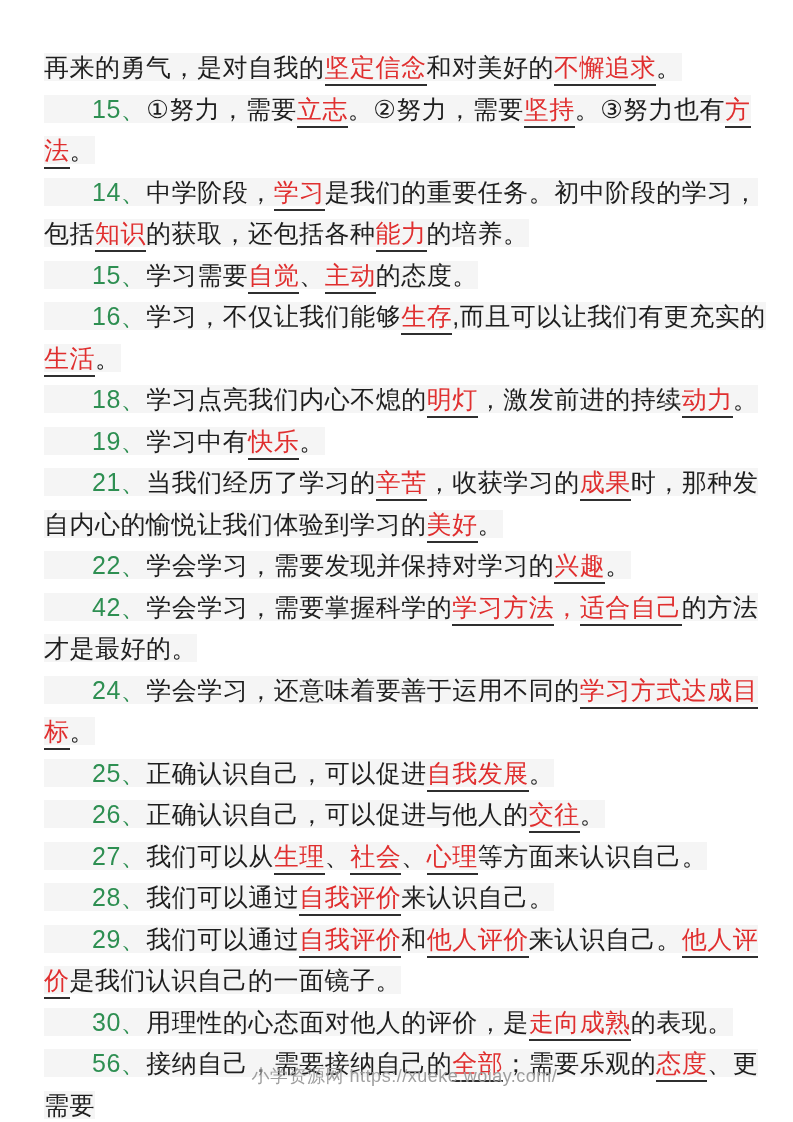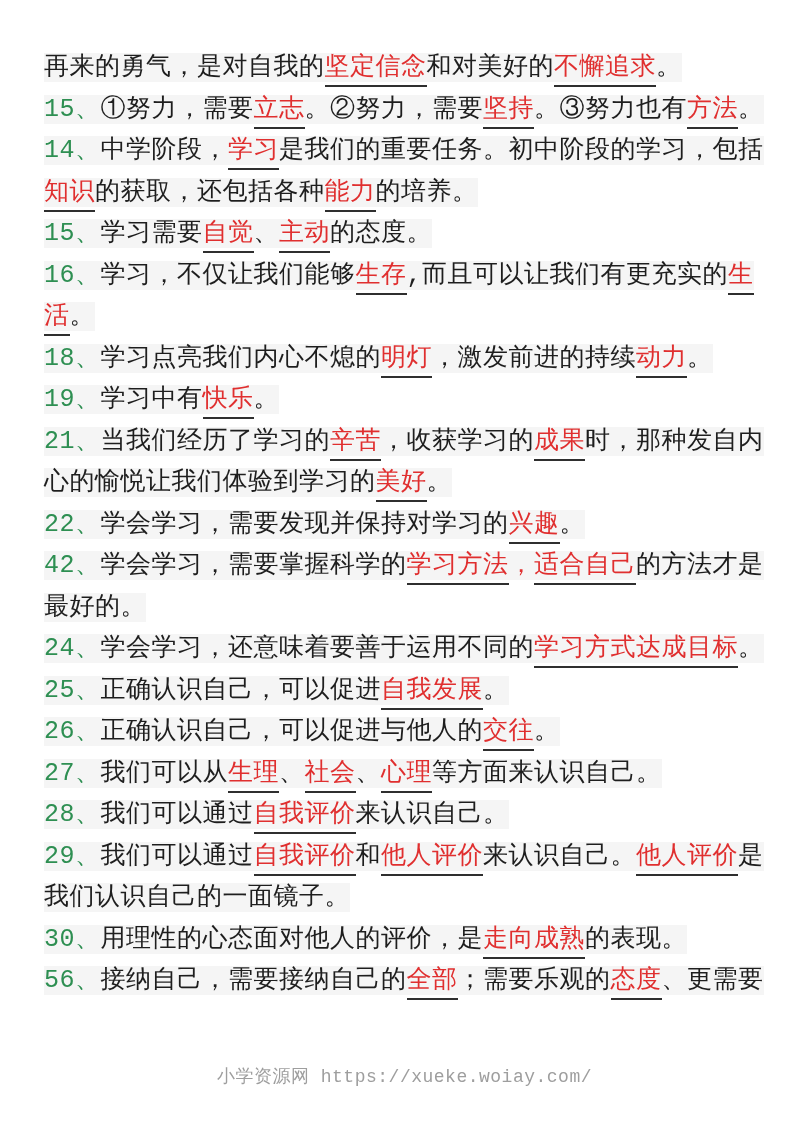--- a/index.html
+++ b/index.html
@@ -6,40 +6,40 @@
   body {
     width: 793px; height: 1122px;
     background: #ffffff;
     overflow: hidden;
     font-family: "Liberation Sans", "DejaVu Sans", sans-serif;
   }
   .page {
     position: relative;
     width: 793px; height: 1122px;
     background: var(--bg, #ffffff);
-    font-family: Liberation Mono, monospace;
   }
   .content {
     position: absolute;
     left: 44px; top: 47px;
     width: 724px;
     font-size: 25px;
     line-height: 41.5px;
     color: var(--text, #1e1e1e);
     text-align: left;
     letter-spacing: 0.5px;
   }
   .para { margin: 0; }
   .linebg {
     background: var(--linebg, #f5f5f5);
     -webkit-box-decoration-break: clone;
     box-decoration-break: clone;
   }
   .num {
     color: var(--green, #2e8f52);
+    margin-left: 48px;
   }
   .seg-text { color: var(--text, #1e1e1e); }
   .seg-key {
     color: var(--red, #e02f2f);
     border-bottom: 2px solid var(--underline, #2f2f2f);
     padding-bottom: 3px;
   }
   .seg-redplain { color: var(--red, #e02f2f); }
   .footer {
     position: absolute;

